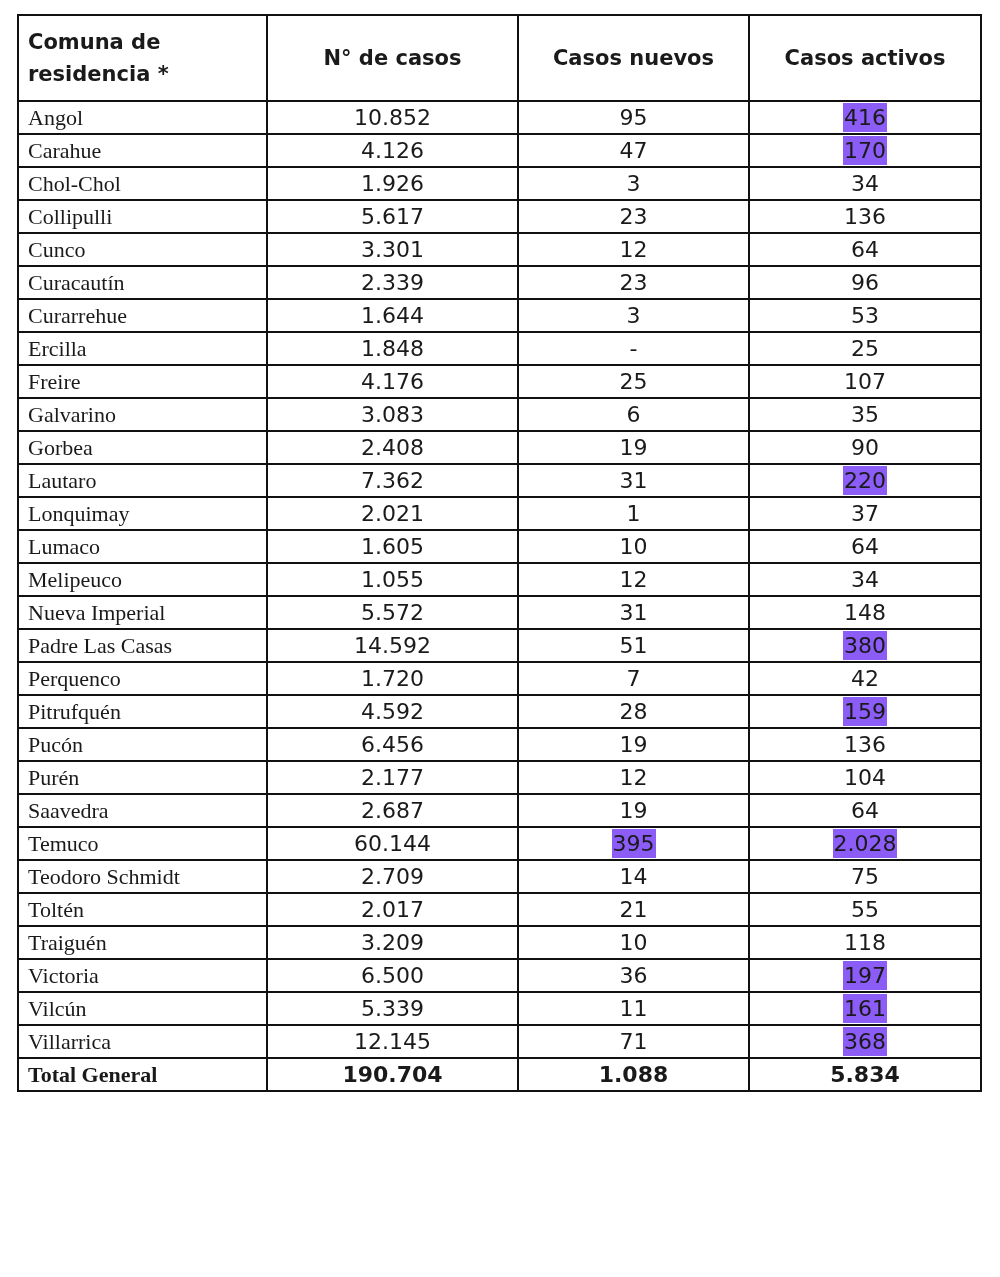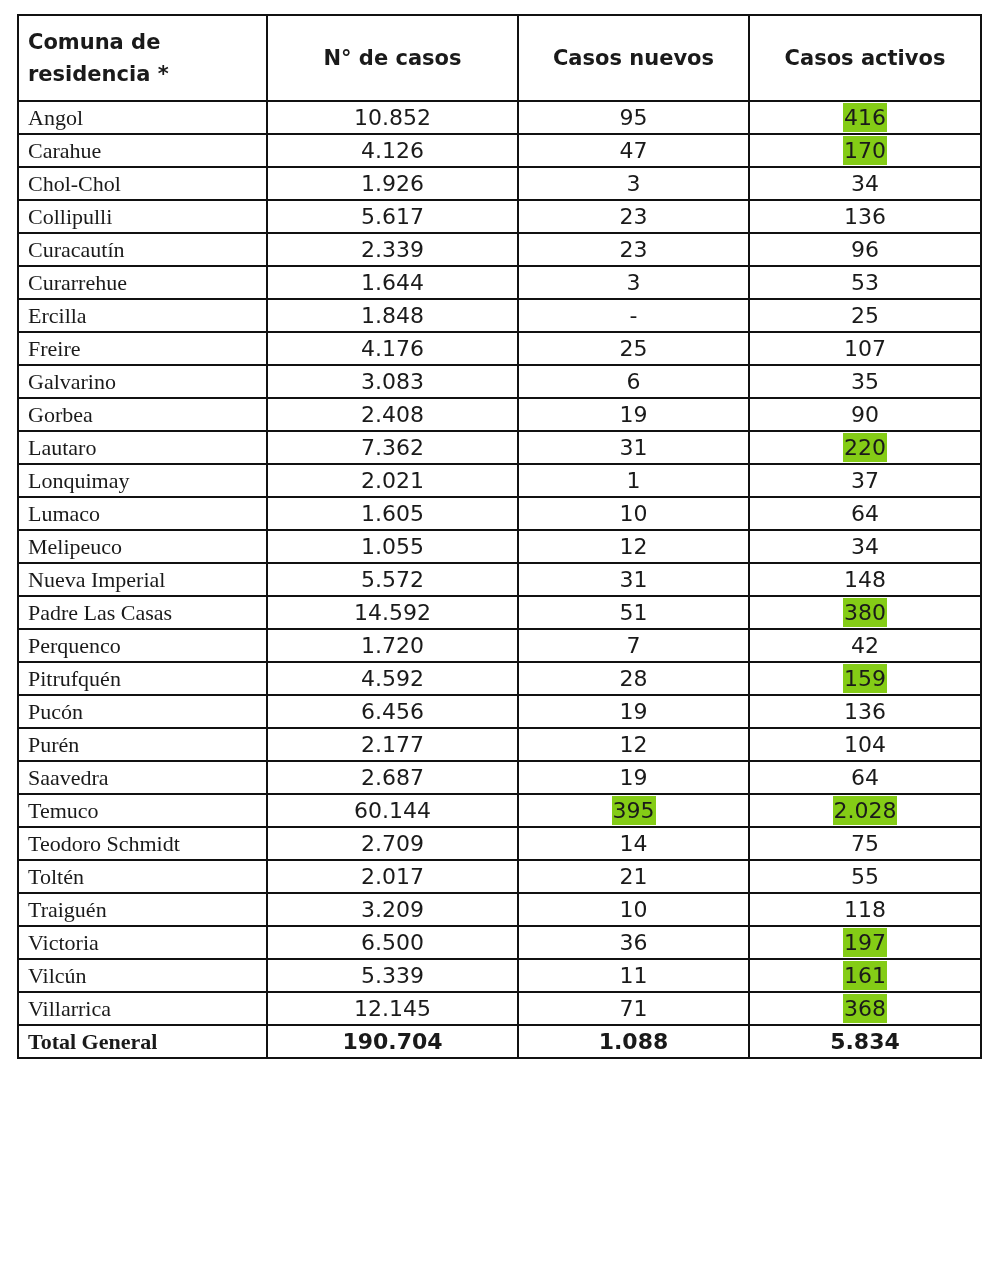--- a/index.html
+++ b/index.html
@@ -58,21 +58,21 @@
     tbody td.name {
       text-align: left;
       padding-left: 9px;
       font-family: Liberation Serif, serif;
     }
     tr.total td {
       font-weight: bold;
       margin-left: 20px;
     }
     .hl {
-      background: #84cc16;
+      background: #8b5cf6;
       padding: 2px 1px;
     }
   </style>
 </head>
 <body>
 
 <div class="table-wrap">
   <table>
     <colgroup>
       <col class="c1">
@@ -107,20 +107,26 @@
           <td>3</td>
           <td>34</td>
         </tr>
         <tr>
           <td class="name">Collipulli</td>
           <td>5.617</td>
           <td>23</td>
           <td>136</td>
         </tr>
         <tr>
+          <td class="name">Cunco</td>
+          <td>3.301</td>
+          <td>12</td>
+          <td>64</td>
+        </tr>
+        <tr>
           <td class="name">Curacautín</td>
           <td>2.339</td>
           <td>23</td>
           <td>96</td>
         </tr>
         <tr>
           <td class="name">Curarrehue</td>
           <td>1.644</td>
           <td>3</td>
           <td>53</td>

